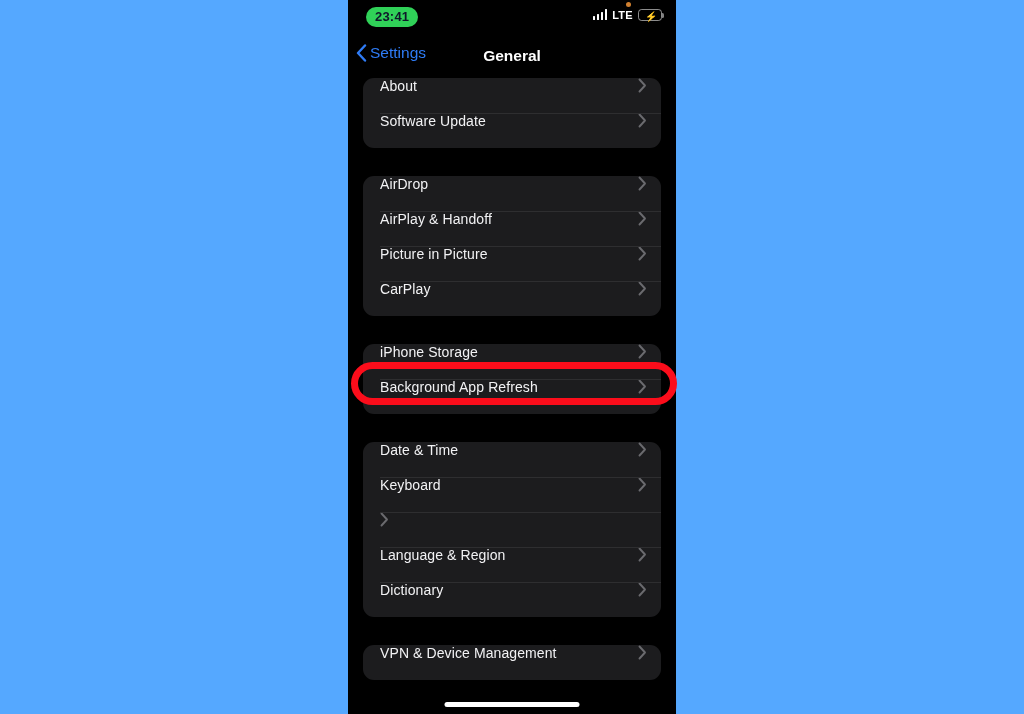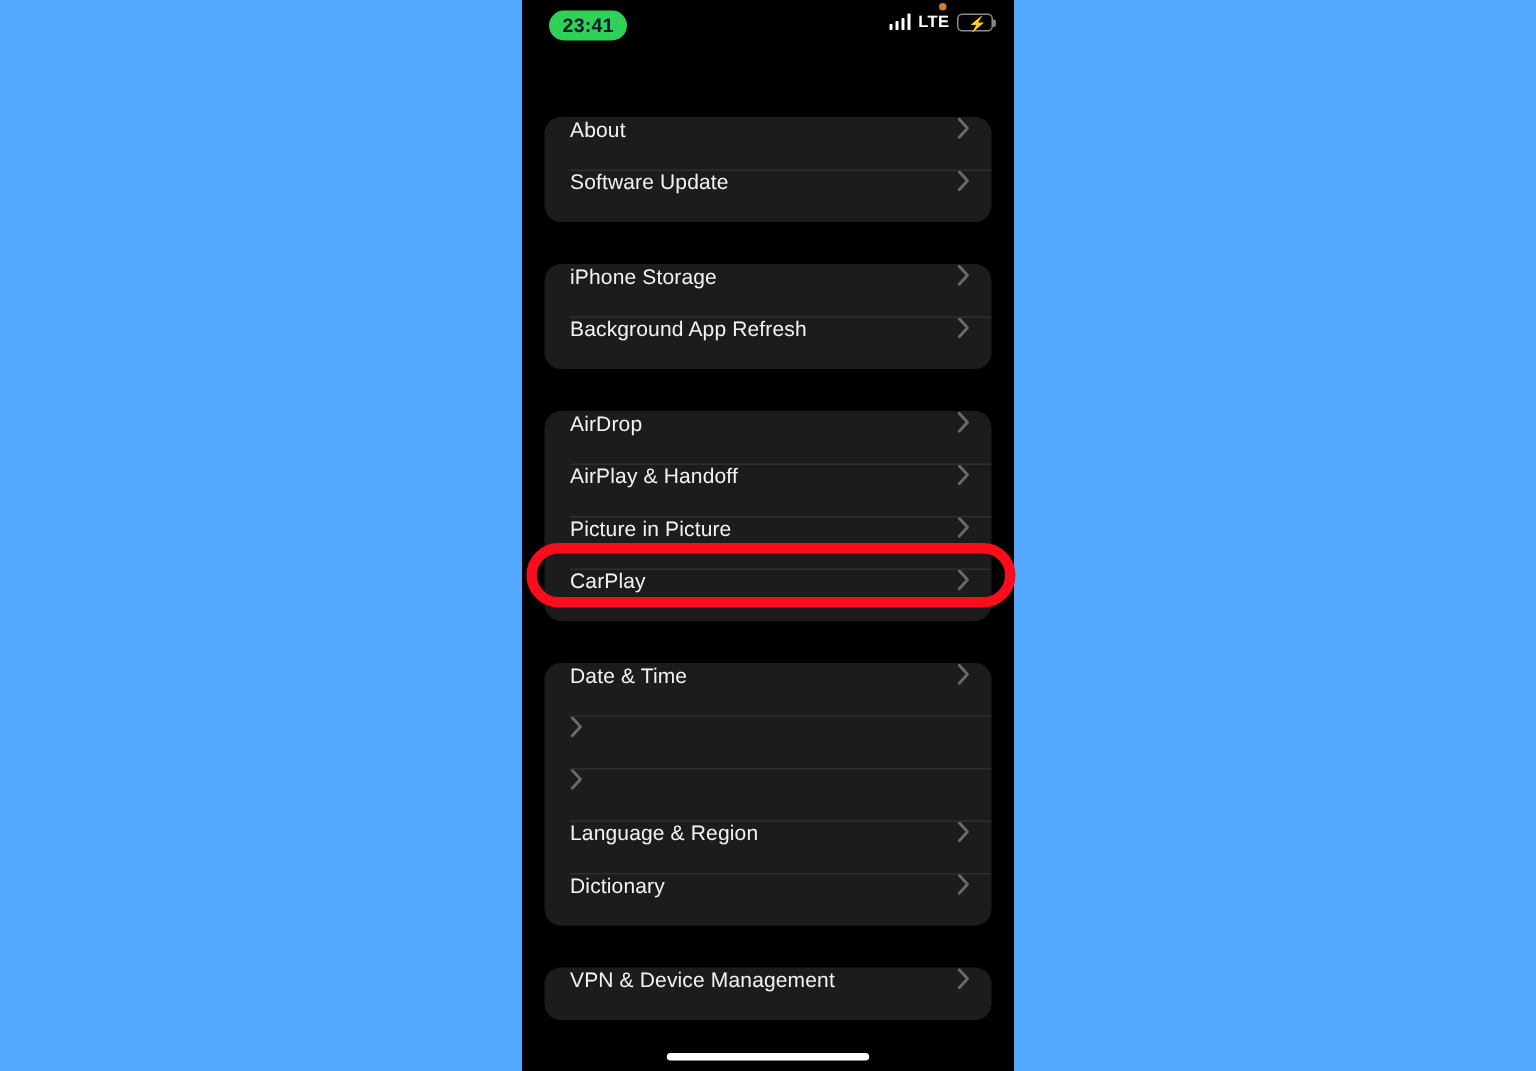--- a/index.html
+++ b/index.html
@@ -141,84 +141,94 @@
             <i></i>
         </span>
         <span class="lte">LTE</span>
         <span class="battery">
           <span class="battery-fill"></span>
           <span class="bolt">⚡</span>
         </span>
       </div>
     </div>
 
+    <div class="navbar">
+      <div class="back-btn">
+        <svg class="back-chevron" viewBox="0 0 11 18">
+          <polyline points="9,1.5 2,9 9,16.5" fill="none" stroke="#2f7cf6" stroke-width="2.4" stroke-linecap="round" stroke-linejoin="round"></polyline>
+        </svg>
+        <span class="back-label">Settings</span>
+      </div>
+      <div class="nav-title">General</div>
+    </div>
 
     <div class="list" id="list-root">
         <div class="group">
           <div class="row">
             <span class="row-label">About</span>
             <svg class="row-chevron" viewBox="0 0 9 15">
               <polyline points="1.5,1.5 7,7.5 1.5,13.5" fill="none" stroke="#6a6a6e" stroke-width="1.9" stroke-linecap="round" stroke-linejoin="round"></polyline>
             </svg>
           </div>
           <div class="row">
             <span class="row-label">Software Update</span>
             <svg class="row-chevron" viewBox="0 0 9 15">
               <polyline points="1.5,1.5 7,7.5 1.5,13.5" fill="none" stroke="#6a6a6e" stroke-width="1.9" stroke-linecap="round" stroke-linejoin="round"></polyline>
             </svg>
           </div>
         </div>
         <div class="group">
           <div class="row">
+            <span class="row-label">AirDrop</span>
+            <svg class="row-chevron" viewBox="0 0 9 15">
+              <polyline points="1.5,1.5 7,7.5 1.5,13.5" fill="none" stroke="#6a6a6e" stroke-width="1.9" stroke-linecap="round" stroke-linejoin="round"></polyline>
+            </svg>
+          </div>
+          <div class="row">
+            <span class="row-label">AirPlay &amp; Handoff</span>
+            <svg class="row-chevron" viewBox="0 0 9 15">
+              <polyline points="1.5,1.5 7,7.5 1.5,13.5" fill="none" stroke="#6a6a6e" stroke-width="1.9" stroke-linecap="round" stroke-linejoin="round"></polyline>
+            </svg>
+          </div>
+          <div class="row">
+            <span class="row-label">Picture in Picture</span>
+            <svg class="row-chevron" viewBox="0 0 9 15">
+              <polyline points="1.5,1.5 7,7.5 1.5,13.5" fill="none" stroke="#6a6a6e" stroke-width="1.9" stroke-linecap="round" stroke-linejoin="round"></polyline>
+            </svg>
+          </div>
+          <div class="row">
+            <span class="row-label">CarPlay</span>
+            <svg class="row-chevron" viewBox="0 0 9 15">
+              <polyline points="1.5,1.5 7,7.5 1.5,13.5" fill="none" stroke="#6a6a6e" stroke-width="1.9" stroke-linecap="round" stroke-linejoin="round"></polyline>
+            </svg>
+          </div>
+        </div>
+        <div class="group">
+          <div class="row">
             <span class="row-label">iPhone Storage</span>
             <svg class="row-chevron" viewBox="0 0 9 15">
               <polyline points="1.5,1.5 7,7.5 1.5,13.5" fill="none" stroke="#6a6a6e" stroke-width="1.9" stroke-linecap="round" stroke-linejoin="round"></polyline>
             </svg>
           </div>
           <div class="row">
             <span class="row-label">Background App Refresh</span>
             <svg class="row-chevron" viewBox="0 0 9 15">
               <polyline points="1.5,1.5 7,7.5 1.5,13.5" fill="none" stroke="#6a6a6e" stroke-width="1.9" stroke-linecap="round" stroke-linejoin="round"></polyline>
             </svg>
           </div>
         </div>
         <div class="group">
           <div class="row">
-            <span class="row-label">AirDrop</span>
-            <svg class="row-chevron" viewBox="0 0 9 15">
-              <polyline points="1.5,1.5 7,7.5 1.5,13.5" fill="none" stroke="#6a6a6e" stroke-width="1.9" stroke-linecap="round" stroke-linejoin="round"></polyline>
-            </svg>
-          </div>
-          <div class="row">
-            <span class="row-label">AirPlay &amp; Handoff</span>
-            <svg class="row-chevron" viewBox="0 0 9 15">
-              <polyline points="1.5,1.5 7,7.5 1.5,13.5" fill="none" stroke="#6a6a6e" stroke-width="1.9" stroke-linecap="round" stroke-linejoin="round"></polyline>
-            </svg>
-          </div>
-          <div class="row">
-            <span class="row-label">Picture in Picture</span>
-            <svg class="row-chevron" viewBox="0 0 9 15">
-              <polyline points="1.5,1.5 7,7.5 1.5,13.5" fill="none" stroke="#6a6a6e" stroke-width="1.9" stroke-linecap="round" stroke-linejoin="round"></polyline>
-            </svg>
-          </div>
-          <div class="row">
-            <span class="row-label">CarPlay</span>
-            <svg class="row-chevron" viewBox="0 0 9 15">
-              <polyline points="1.5,1.5 7,7.5 1.5,13.5" fill="none" stroke="#6a6a6e" stroke-width="1.9" stroke-linecap="round" stroke-linejoin="round"></polyline>
-            </svg>
-          </div>
-        </div>
-        <div class="group">
-          <div class="row">
             <span class="row-label">Date &amp; Time</span>
             <svg class="row-chevron" viewBox="0 0 9 15">
               <polyline points="1.5,1.5 7,7.5 1.5,13.5" fill="none" stroke="#6a6a6e" stroke-width="1.9" stroke-linecap="round" stroke-linejoin="round"></polyline>
             </svg>
           </div>
           <div class="row">
+            <span class="row-label">Keyboard</span>
             <svg class="row-chevron" viewBox="0 0 9 15">
               <polyline points="1.5,1.5 7,7.5 1.5,13.5" fill="none" stroke="#6a6a6e" stroke-width="1.9" stroke-linecap="round" stroke-linejoin="round"></polyline>
             </svg>
           </div>
           <div class="row">
             <svg class="row-chevron" viewBox="0 0 9 15">
               <polyline points="1.5,1.5 7,7.5 1.5,13.5" fill="none" stroke="#6a6a6e" stroke-width="1.9" stroke-linecap="round" stroke-linejoin="round"></polyline>
             </svg>
           </div>
           <div class="row">

